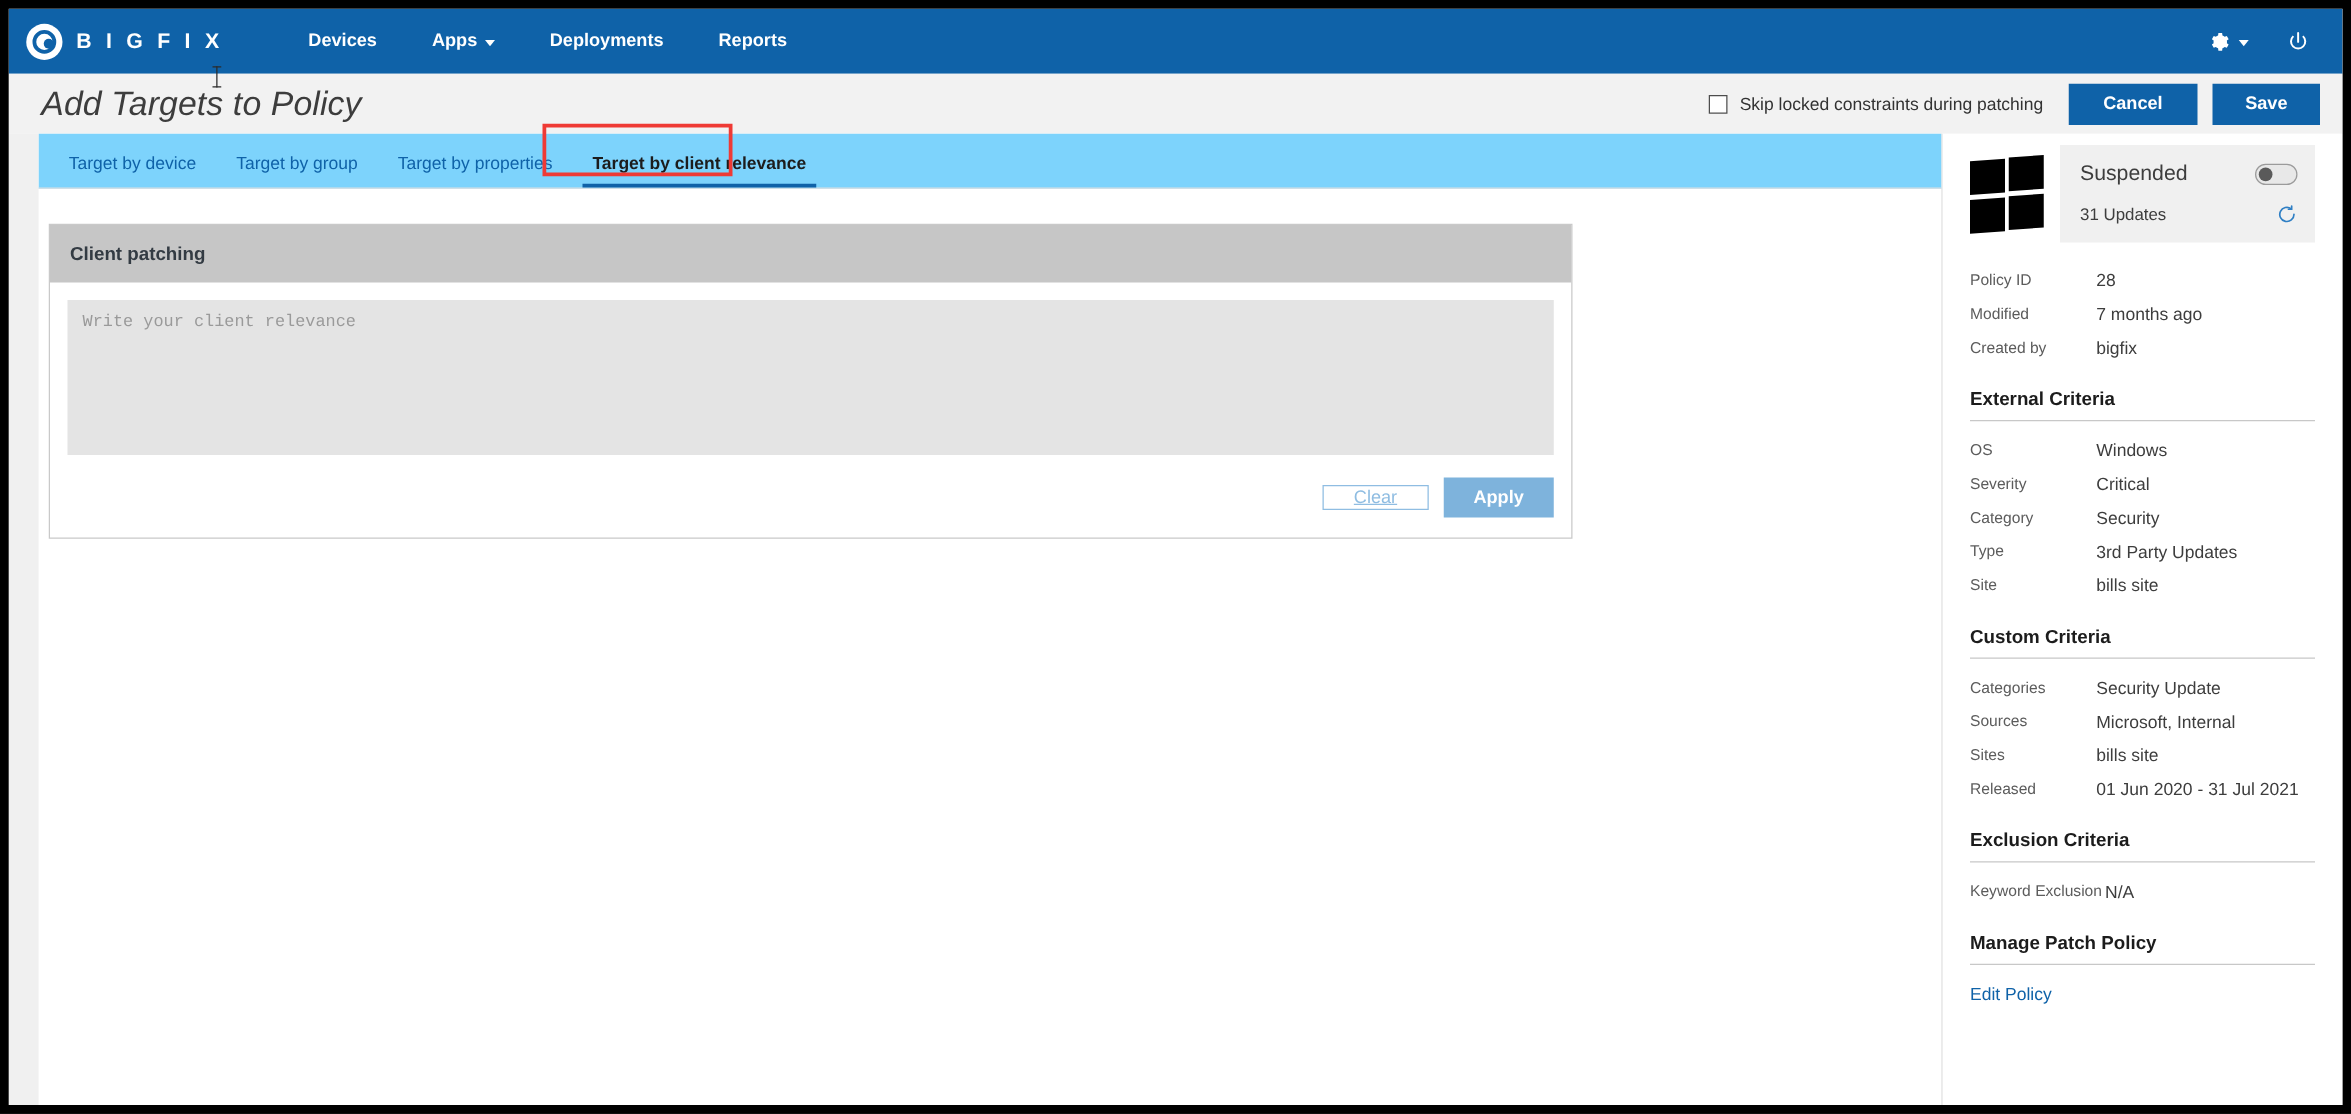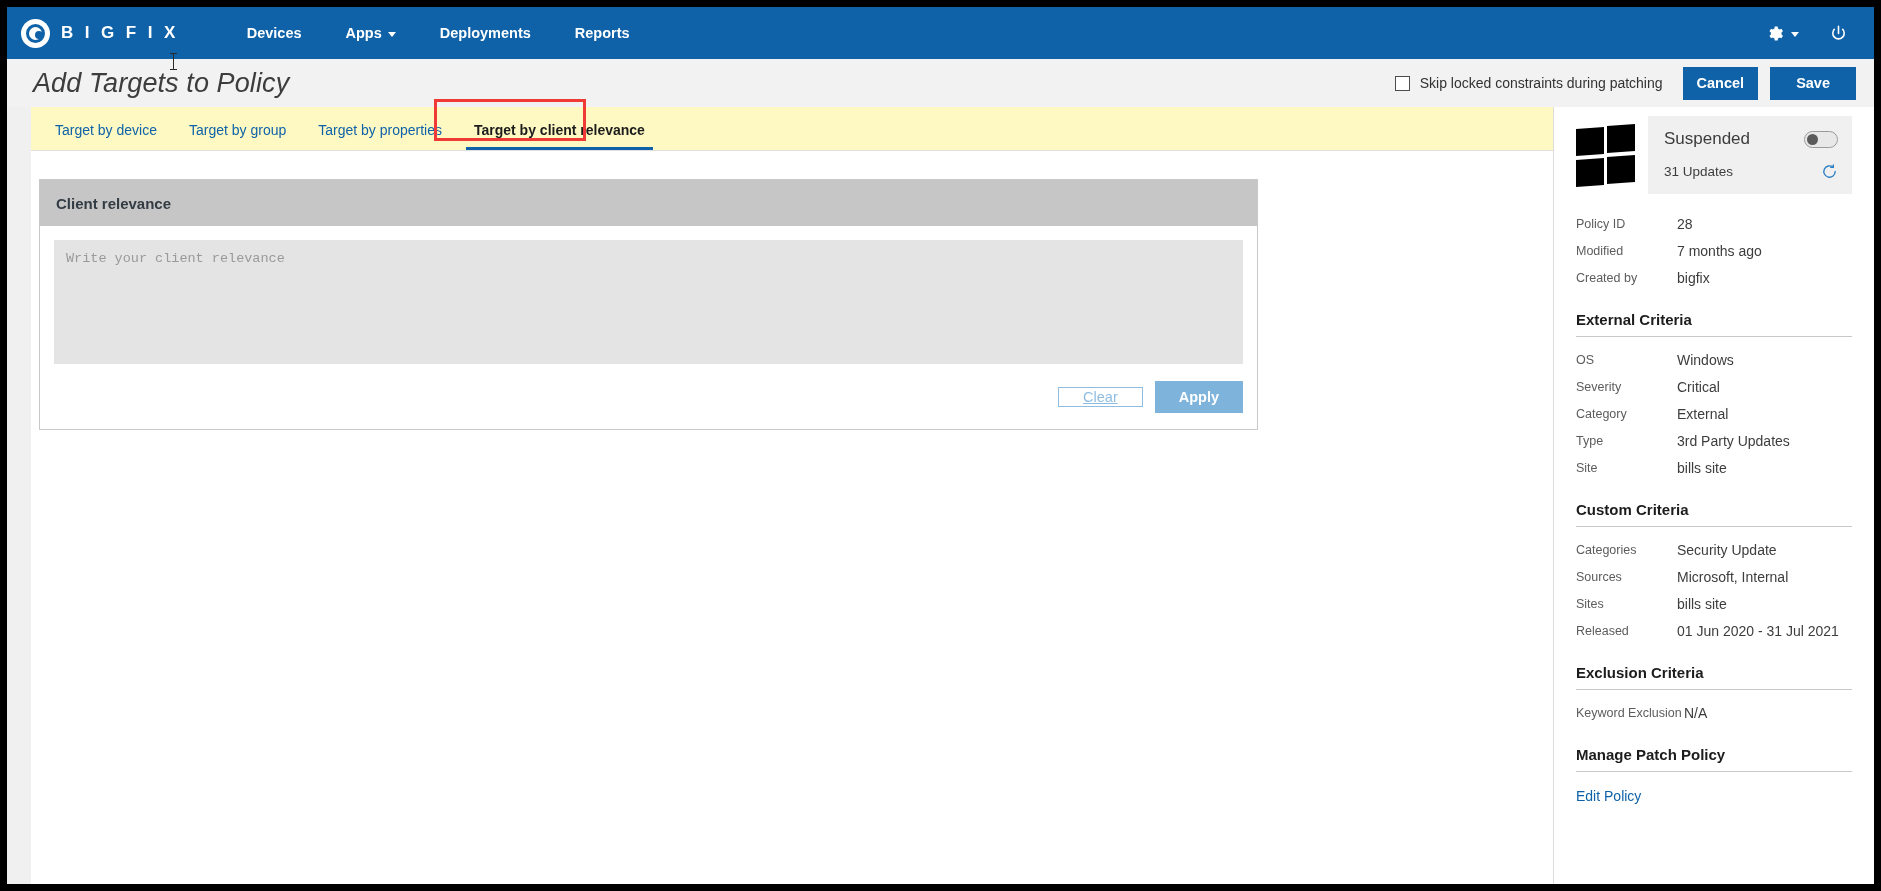--- a/index.html
+++ b/index.html
@@ -76,39 +76,39 @@
   .head-right { margin-left: auto; display: flex; align-items: center; gap: 12px; }
   .checkwrap { display: flex; align-items: center; gap: 10px; margin-right: 8px; cursor: pointer; }
   .checkbox {
     width: 15px; height: 15px; border: 1.5px solid #4d4d4d; background: #fff;
   }
   .check-label { font-size: 14px; color: #323232; }
   .btn {
     border: none; cursor: pointer; font-family: inherit;
     font-size: 14.5px; font-weight: bold; color: #fff;
     background: #0f62a8;
-    height: 33px; padding: 0 14px;
+    height: 33px; padding: 0 28px;
   }
   .btn.save { padding: 0 26px; }
 
   
   .body-split { display: flex; height: 777px; }
   .railcol { width: 24px; background: #f0f0f0; flex: 0 0 24px; }
   .maincol { flex: 1 1 auto; background: #ffffff; position: relative; }
   .sidecol {
     width: 321px; flex: 0 0 321px;
     background: #ffffff;
     border-left: 1px solid #dcdcdc;
     padding: 9px 22px 0 22px;
   }
 
   
   .tabsbar {
     height: 44px; display: flex; align-items: flex-end;
-    padding-left: 8px; background: #fef9c3;
+    padding-left: 8px; background: #7dd3fc;
     border-bottom: 1px solid #e0e0e0;
     position: relative;
   }
   .tab {
     font-size: 14px; color: #0f62a8; cursor: pointer;
     padding: 0 16px 12px 16px; white-space: nowrap;
     position: relative;
   }
   .tab.active { color: #1c1c1c; font-weight: bold; }
   .tab.active::after {
@@ -283,21 +283,21 @@
         </div>
         <div class="tab active">
           <span>Target by client relevance</span>
         </div>
         <div class="tab-highlight"></div>
       </div>
 
       <div class="cardwrap">
         <div class="card">
           <div class="card-head">
-            <div class="card-head-title">Client relevance</div>
+            <div class="card-head-title">Client patching</div>
           </div>
           <div class="card-body">
             <textarea class="relevance-area" placeholder="Write your client relevance" style=""></textarea>
           </div>
           <div class="card-actions">
             <button class="btn-clear">Clear</button>
             <button class="btn-apply">Apply</button>
           </div>
         </div>
       </div>
@@ -351,21 +351,21 @@
         <div class="kv">
           <div class="kv-key">OS</div>
           <div class="kv-val">Windows</div>
         </div>
         <div class="kv">
           <div class="kv-key">Severity</div>
           <div class="kv-val">Critical</div>
         </div>
         <div class="kv">
           <div class="kv-key">Category</div>
-          <div class="kv-val">External</div>
+          <div class="kv-val">Security</div>
         </div>
         <div class="kv">
           <div class="kv-key">Type</div>
           <div class="kv-val">3rd Party Updates</div>
         </div>
         <div class="kv">
           <div class="kv-key">Site</div>
           <div class="kv-val">bills site</div>
         </div>
       </div>

